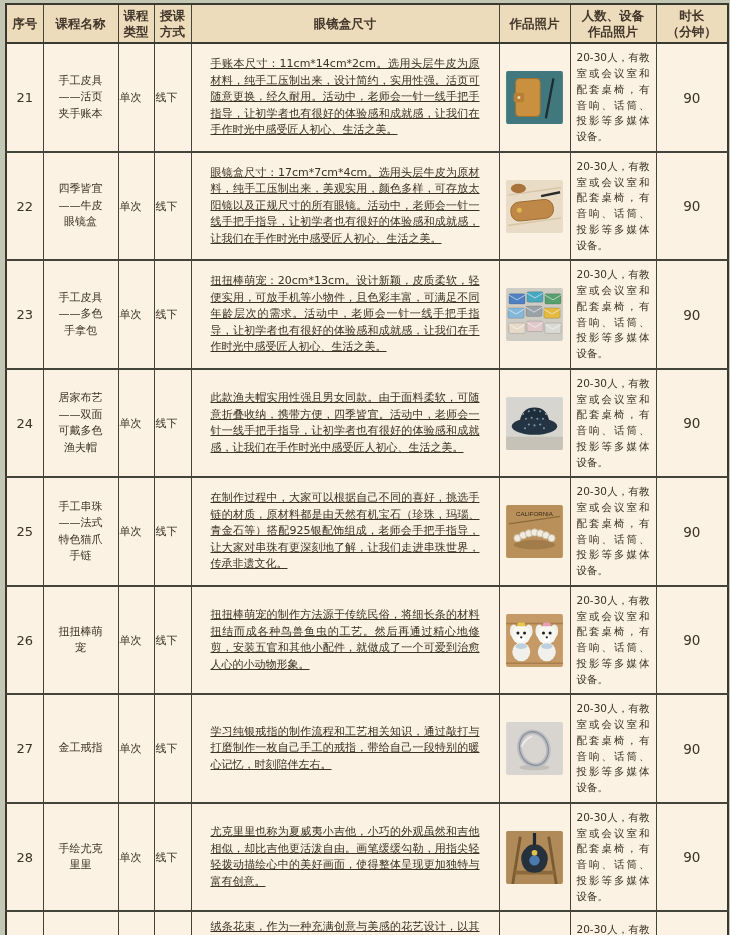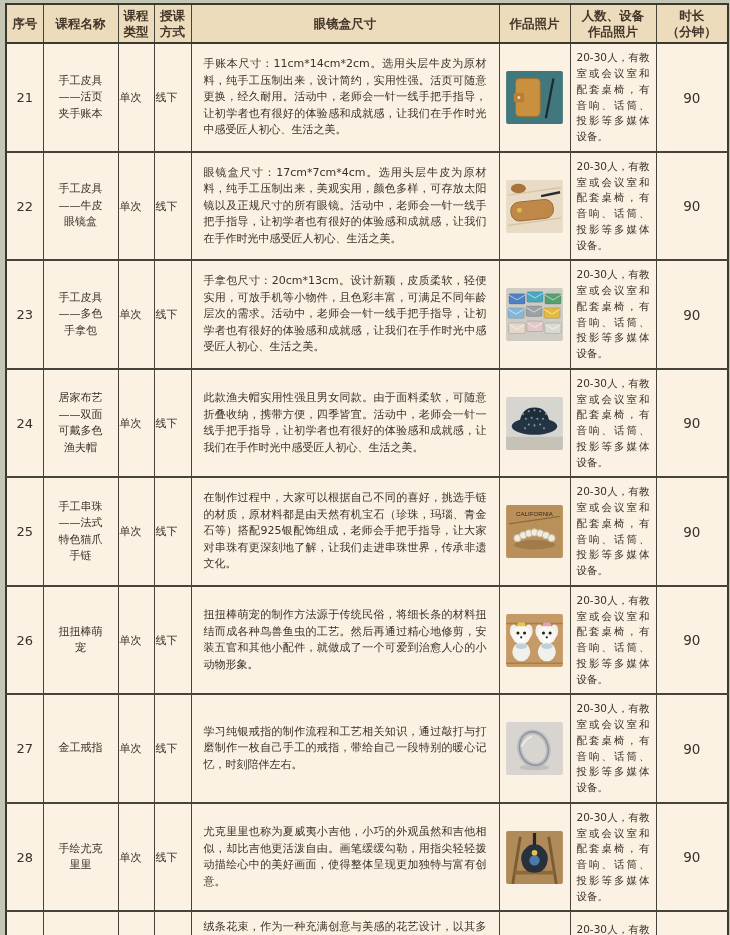--- a/index.html
+++ b/index.html
@@ -29,21 +29,21 @@
     line-height:1.25;
     border-bottom:2.5px solid #3a392f;
     text-align:center;
     vertical-align:middle;
   }
   td{vertical-align:middle;font-size:11px;}
   tr.course-row td{border-top:2px solid #45443a;border-bottom:2px solid #45443a;}
   .c-no{text-align:center;font-size:13px;}
   .c-name{text-align:center;padding:2px 12px;line-height:1.5;font-size:11px;}
   .c-type,.c-method{text-align:left;font-size:11px;}
-  .c-intro{text-align:justify;padding:7px 12px;line-height:1.5;font-size:11px;}
+  .c-intro{text-align:justify;padding:7px 19px;line-height:1.5;font-size:11px;text-decoration:underline;}
   .c-photo{text-align:center;padding:2px;}
   .c-photo svg{display:inline-block;vertical-align:middle;border-radius:2px;}
   .c-req{padding:6px 6px;line-height:1.5;text-align:justify;font-size:10.5px;}
   .c-dur{text-align:center;font-size:13.5px;border-radius:28px;}
 </style>
 </head>
 <body>
 
 <div class="page">
   <table class="course-table">
@@ -85,42 +85,42 @@
               <rect x="10" y="8" width="26" height="40" rx="4" fill="#c9913f" stroke="#a5702c"></rect>
               <rect x="8" y="23" width="11" height="10" rx="2" fill="#b87e33"></rect>
               <circle cx="13.5" cy="28" r="1.6" fill="#ead9b8"></circle>
               <line x1="42" y1="50" x2="50" y2="8" stroke="#1c2b2f" stroke-width="2.4"></line>
             </svg></td>
           <td class="c-req">20-30人，有教室或会议室和配套桌椅，有音响、话筒、投影等多媒体设备。</td>
           <td class="c-dur">90</td>
         </tr>
         <tr class="course-row">
           <td class="c-no">22</td>
-          <td class="c-name">手工皮具——牛皮眼镜盒</td>
+          <td class="c-name">四季皆宜——牛皮眼镜盒</td>
           <td class="c-type">单次</td>
           <td class="c-method">线下</td>
           <td class="c-intro">眼镜盒尺寸：17cm*7cm*4cm。选用头层牛皮为原材料，纯手工压制出来，美观实用，颜色多样，可存放太阳镜以及正规尺寸的所有眼镜。活动中，老师会一针一线手把手指导，让初学者也有很好的体验感和成就感，让我们在手作时光中感受匠人初心、生活之美。</td>
           <td class="c-photo"><svg viewBox="0 0 60 56" width="57" height="53">
               <rect width="60" height="56" fill="#e9dcc6"></rect>
               <line x1="2" y1="16" x2="58" y2="8" stroke="#d6c5a4" stroke-width="1.5"></line>
               <line x1="2" y1="48" x2="58" y2="40" stroke="#d6c5a4" stroke-width="1.5"></line>
               <ellipse cx="13" cy="9" rx="8" ry="5" fill="#a8743c"></ellipse>
               <rect x="5" y="22" width="45" height="20" rx="9" fill="#c08848" transform="rotate(-6 27 32)" stroke="#9c6a30"></rect>
               <circle cx="14" cy="32" r="2.6" fill="#e0b84c"></circle>
               <line x1="37" y1="17" x2="57" y2="13" stroke="#2a2a2a" stroke-width="2.6"></line>
             </svg></td>
           <td class="c-req">20-30人，有教室或会议室和配套桌椅，有音响、话筒、投影等多媒体设备。</td>
           <td class="c-dur">90</td>
         </tr>
         <tr class="course-row">
           <td class="c-no">23</td>
           <td class="c-name">手工皮具——多色手拿包</td>
           <td class="c-type">单次</td>
           <td class="c-method">线下</td>
-          <td class="c-intro">手拿包尺寸：20cm*13cm。设计新颖，皮质柔软，轻便实用，可放手机等小物件，且色彩丰富，可满足不同年龄层次的需求。活动中，老师会一针一线手把手指导，让初学者也有很好的体验感和成就感，让我们在手作时光中感受匠人初心、生活之美。</td>
+          <td class="c-intro">扭扭棒萌宠：20cm*13cm。设计新颖，皮质柔软，轻便实用，可放手机等小物件，且色彩丰富，可满足不同年龄层次的需求。活动中，老师会一针一线手把手指导，让初学者也有很好的体验感和成就感，让我们在手作时光中感受匠人初心、生活之美。</td>
           <td class="c-photo"><svg viewBox="0 0 60 56" width="57" height="53">
               <rect width="60" height="56" fill="#cfccc4"></rect>
               <rect x="3" y="6" width="17" height="11" rx="1.5" fill="#4f81c2" stroke="rgba(0,0,0,0.15)"></rect>
               <path d="M3 7.5 L11.5 12.5 L20 7.5" fill="none" stroke="rgba(255,255,255,0.6)" stroke-width="1"></path>
               <rect x="22" y="4" width="17" height="11" rx="1.5" fill="#49a8c0" stroke="rgba(0,0,0,0.15)"></rect>
               <path d="M22 5.5 L30.5 10.5 L39 5.5" fill="none" stroke="rgba(255,255,255,0.6)" stroke-width="1"></path>
               <rect x="41" y="6" width="17" height="11" rx="1.5" fill="#57a06e" stroke="rgba(0,0,0,0.15)"></rect>
               <path d="M41 7.5 L49.5 12.5 L58 7.5" fill="none" stroke="rgba(255,255,255,0.6)" stroke-width="1"></path>
               <rect x="2" y="21" width="17" height="11" rx="1.5" fill="#85b8d8" stroke="rgba(0,0,0,0.15)"></rect>
               <path d="M2 22.5 L10.5 27.5 L19 22.5" fill="none" stroke="rgba(255,255,255,0.6)" stroke-width="1"></path>

